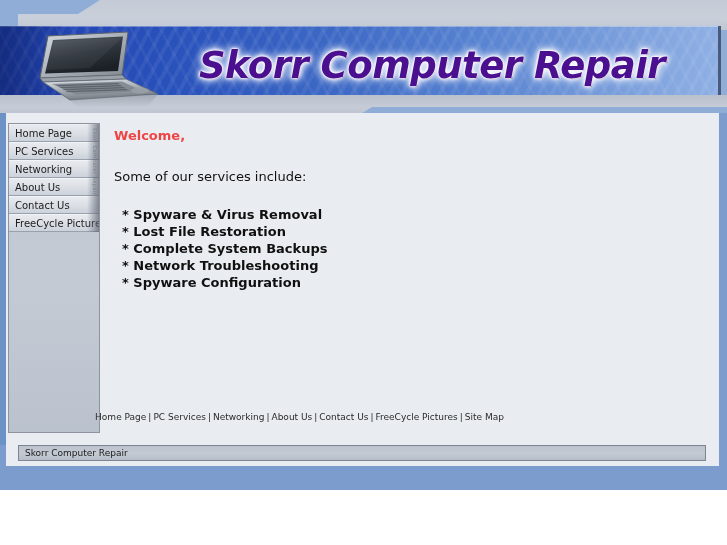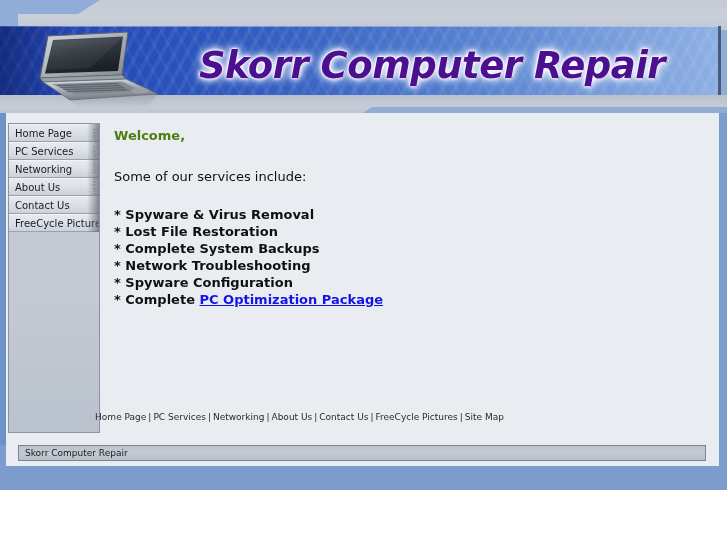--- a/index.html
+++ b/index.html
@@ -199,30 +199,30 @@
 
   
   .main {
     position: absolute;
     left: 114px; top: 128px;
     width: 595px;
   }
   .welcome {
     font-size: 13px;
     font-weight: bold;
-    color: #4d7c0f;
+    color: #ef4444;
     margin: 0 0 26px 0;
   }
   .lead {
     font-size: 13px;
     font-weight: normal;
     color: #101010;
     margin: 0 0 22px 0;
   }
-  .svc-list { margin: 0; padding: 0; list-style: none; }
+  .svc-list { margin: 8px; padding: 0; list-style: none; }
   .svc-list li {
     font-size: 13px;
     font-weight: bold;
     color: #101010;
     line-height: 17px;
     white-space: nowrap;
   }
   .svc-link {
     color: #1414e8;
     text-decoration: underline;
@@ -366,21 +366,20 @@
 
   <div class="main">
     <p class="welcome">Welcome,</p>
     <p class="lead">Some of our services include:</p>
     <ul class="svc-list" id="svc-list">
         <li><span>* Spyware &amp; Virus Removal</span></li>
         <li><span>* Lost File Restoration</span></li>
         <li><span>* Complete System Backups</span></li>
         <li><span>* Network Troubleshooting</span></li>
         <li><span>* Spyware Configuration</span></li>
-        <li><span>* Complete </span><a class="svc-link">PC Optimization Package</a></li>
       </ul>
   </div>
 
   <div class="footer-nav" id="footer-nav"><a>Home Page</a><span class="footer-sep">|</span><a>PC Services</a><span class="footer-sep">|</span><a>Networking</a><span class="footer-sep">|</span><a>About Us</a><span class="footer-sep">|</span><a>Contact Us</a><span class="footer-sep">|</span><a>FreeCycle Pictures</a><span class="footer-sep">|</span><a>Site Map</a></div>
 
   <div class="statusbar-wrap">
     <div class="statusbar">Skorr Computer Repair</div>
   </div>
 
   <div class="page-bottom-blue"></div>

